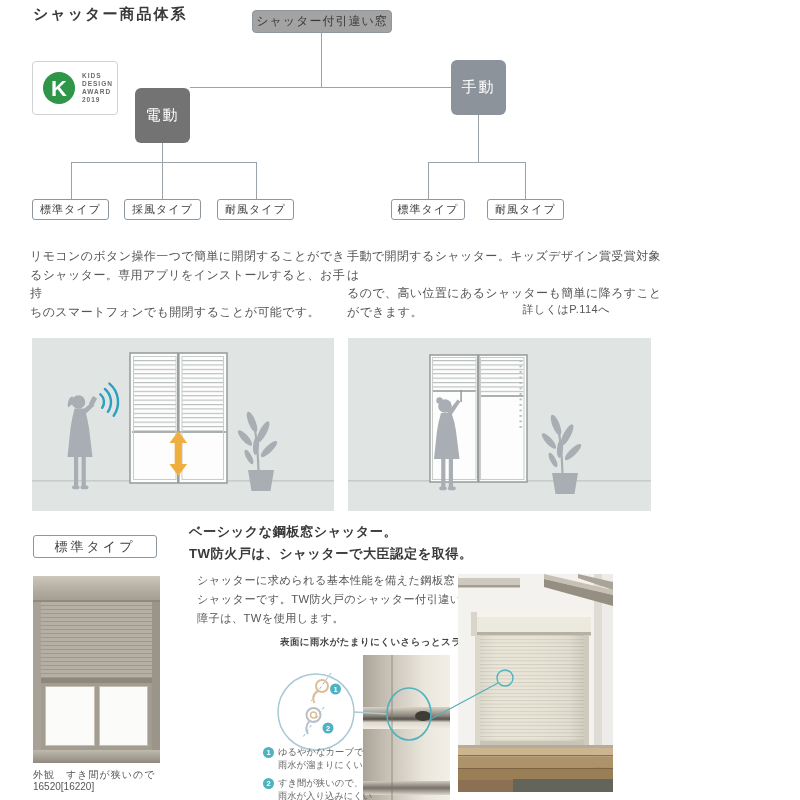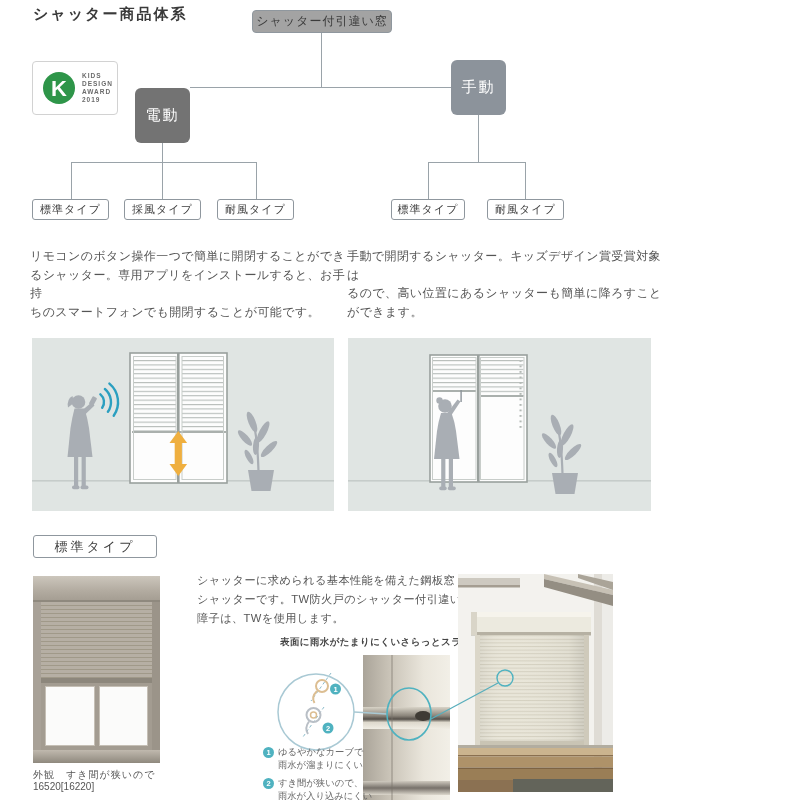--- a/index.html
+++ b/index.html
@@ -94,20 +94,21 @@
   <div class="abs node type-box" style="left:217px;width:77px;">耐風タイプ</div>
   <div class="abs node type-box" style="left:391px;width:74px;">標準タイプ</div>
   <div class="abs node type-box" style="left:487px;width:77px;">耐風タイプ</div>
 
   <div class="abs para" style="left:30px;top:247px;width:322px;">リモコンのボタン操作一つで簡単に開閉することができ
 るシャッター。専用アプリをインストールすると、お手持
 ちのスマートフォンでも開閉することが可能です。</div>
   <div class="abs para" style="left:347px;top:247px;width:322px;">手動で開閉するシャッター。キッズデザイン賞受賞対象は
 るので、高い位置にあるシャッターも簡単に降ろすこと
 ができます。</div>
+  <div class="abs plink" style="left:347px;top:302px;width:263px;">詳しくはP.114へ</div>
 
   <svg class="abs" style="left:32px;top:338px;" width="302" height="173" viewBox="0 0 302 173">
     <defs>
       <pattern id="sl1" width="4" height="4.4" patternUnits="userSpaceOnUse">
         <rect width="4" height="4.4" fill="#fdfdfd"></rect>
           <rect width="4" height="1.1" fill="#b7bdba"></rect>
       </pattern>
     </defs>
     <rect width="302" height="173" fill="#e0e5e3"></rect>
     <rect y="142" width="302" height="1.6" fill="#c6ccca"></rect>
@@ -193,20 +194,22 @@
       <ellipse cx="219" cy="97" rx="3.6" ry="12" transform="rotate(28 219 97)"></ellipse>
       <ellipse cx="201" cy="103" rx="3.4" ry="10" transform="rotate(-42 201 103)"></ellipse>
       <ellipse cx="225" cy="114" rx="3.4" ry="11" transform="rotate(46 225 114)"></ellipse>
       <ellipse cx="212" cy="111" rx="3" ry="9" transform="rotate(4 212 111)"></ellipse>
       <ellipse cx="205" cy="122" rx="2.8" ry="8" transform="rotate(-28 205 122)"></ellipse>
       <polygon points="204,135 230,135 226.5,156 207.5,156"></polygon>
     </g>
   </svg>
 
   <div class="abs node tag-box">標準タイプ</div>
+  <div class="abs sec-head">ベーシックな鋼板窓シャッター。
+TW防火戸は、シャッターで大臣認定を取得。</div>
   <div class="abs sec-body">シャッターに求められる基本性能を備えた鋼板窓
 シャッターです。TW防火戸のシャッター付引違い窓の
 障子は、TWを使用します。</div>
   <div class="abs slat-cap">表面に雨水がたまりにくいさらっとスラット</div>
 
   <div class="abs lphoto">
     <div class="abs lp-housing"></div>
     <div class="abs lp-rail-l"></div>
     <div class="abs lp-rail-r"></div>
     <div class="abs lp-slats"></div>

